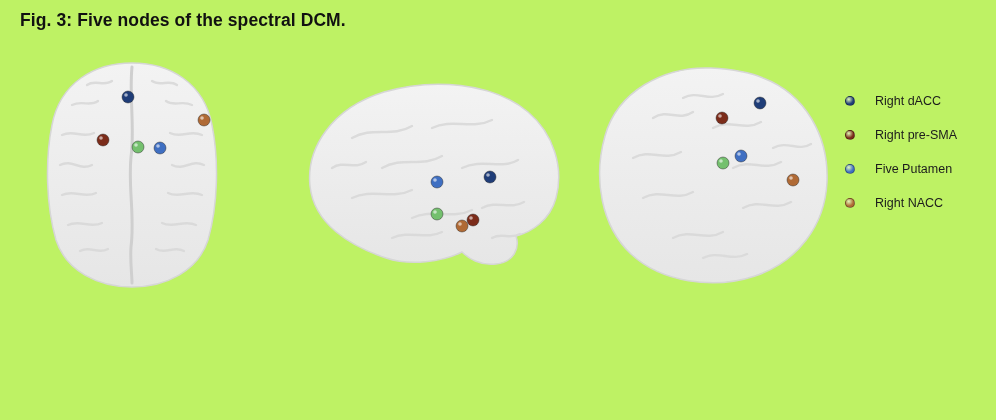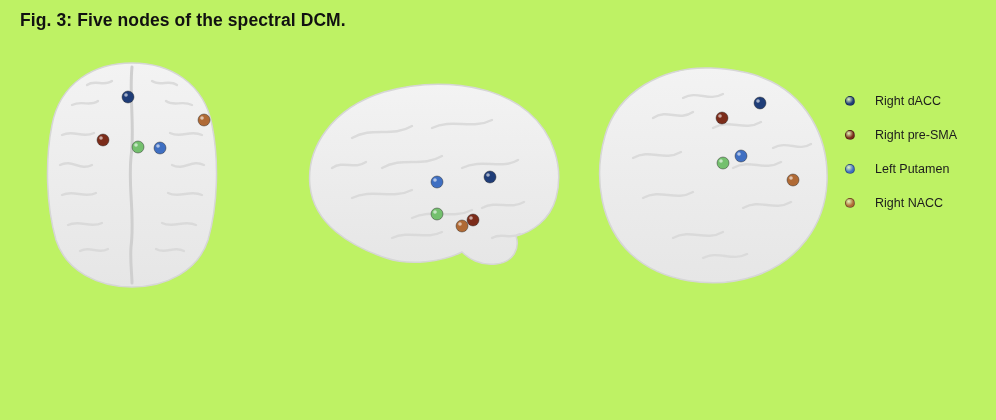--- a/index.html
+++ b/index.html
@@ -165,21 +165,21 @@
       <div class="legend-item">
         <span class="legend-dot" style="background: radial-gradient(circle at 35% 30%, rgba(255, 255, 255, 0.55) 0%, rgb(31, 61, 120) 60%);"></span>
         <span class="legend-label">Right dACC</span>
       </div>
       <div class="legend-item">
         <span class="legend-dot" style="background: radial-gradient(circle at 35% 30%, rgba(255, 255, 255, 0.55) 0%, rgb(124, 44, 26) 60%);"></span>
         <span class="legend-label">Right pre-SMA</span>
       </div>
       <div class="legend-item">
         <span class="legend-dot" style="background: radial-gradient(circle at 35% 30%, rgba(255, 255, 255, 0.55) 0%, rgb(63, 111, 194) 60%);"></span>
-        <span class="legend-label">Left Putamen</span>
+        <span class="legend-label">Five Putamen</span>
       </div>
       <div class="legend-item">
         <span class="legend-dot" style="background: radial-gradient(circle at 35% 30%, rgba(255, 255, 255, 0.55) 0%, rgb(176, 106, 53) 60%);"></span>
         <span class="legend-label">Right NACC</span>
       </div>
     </div>
 
 
 </div>
 

